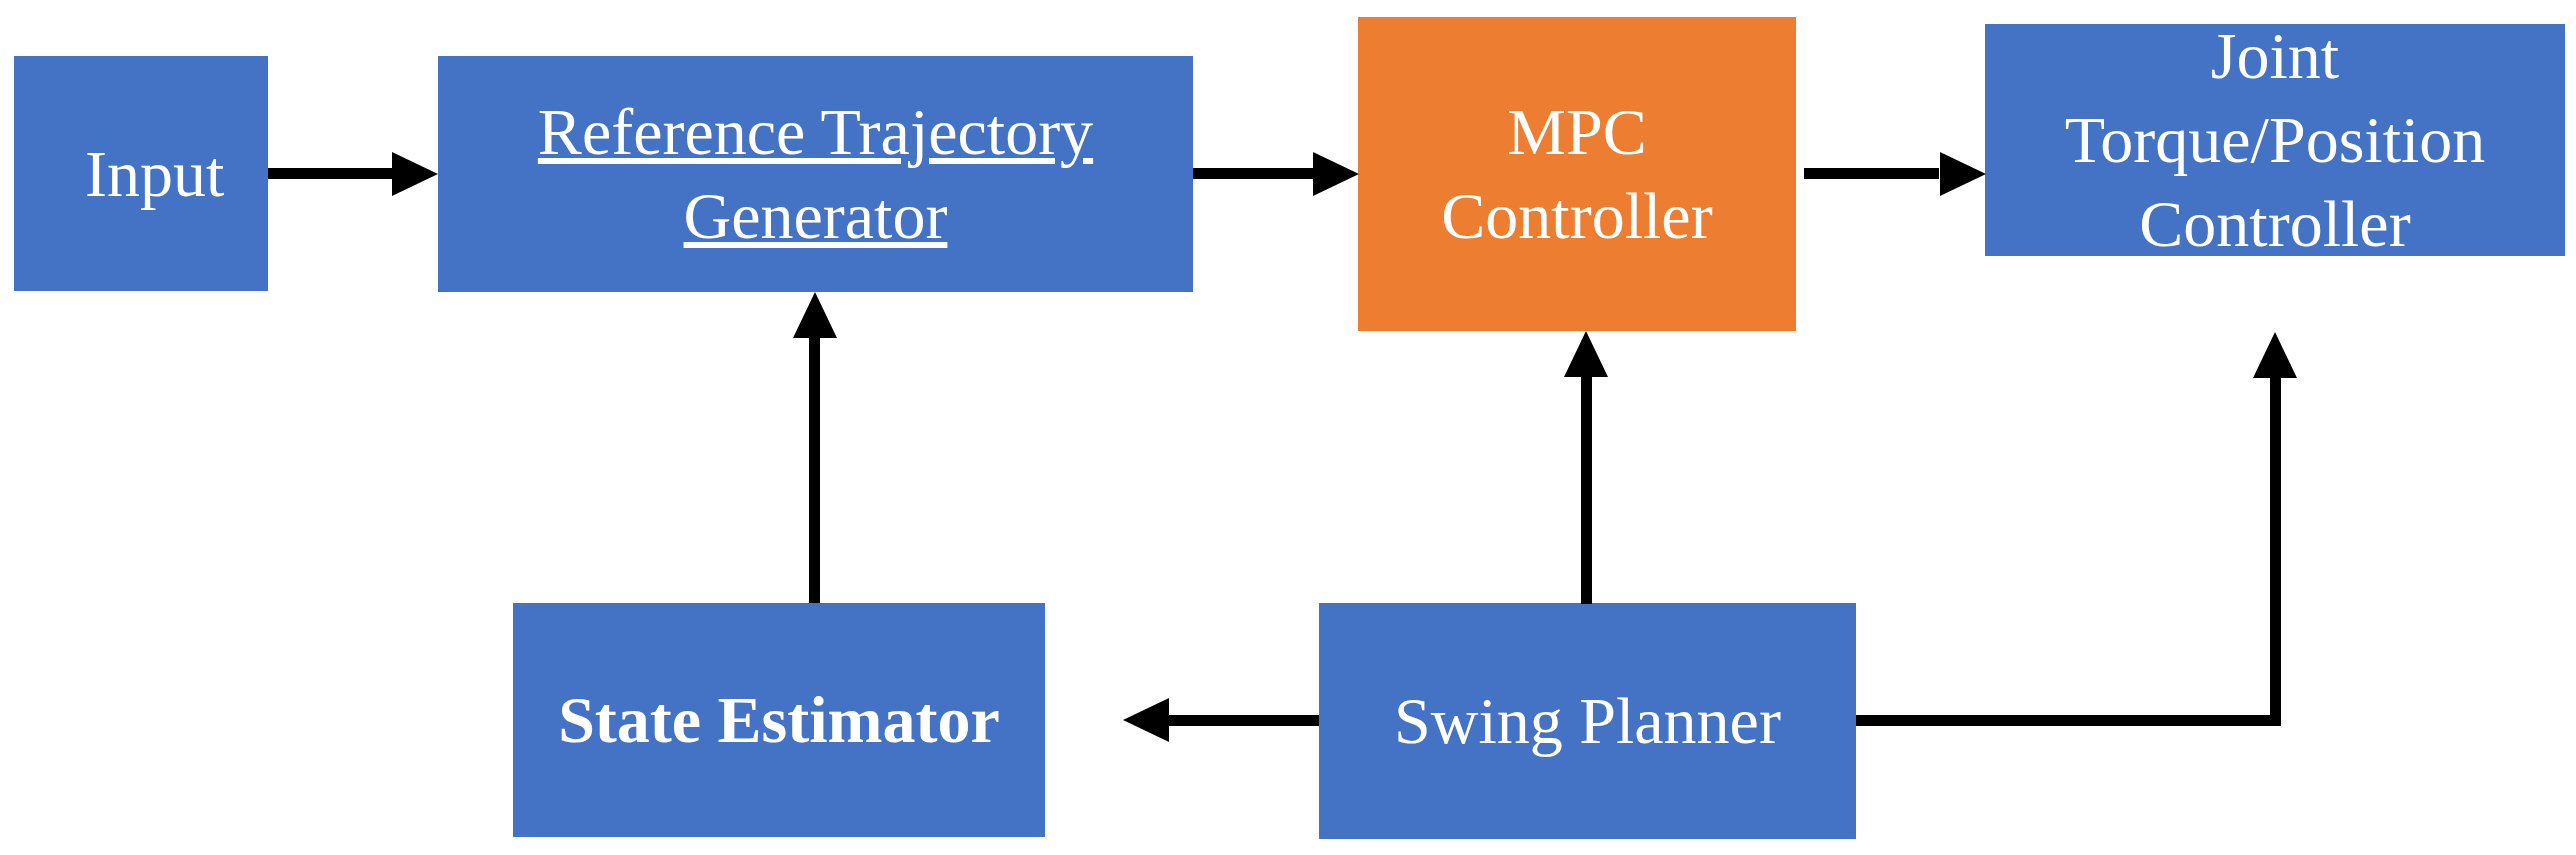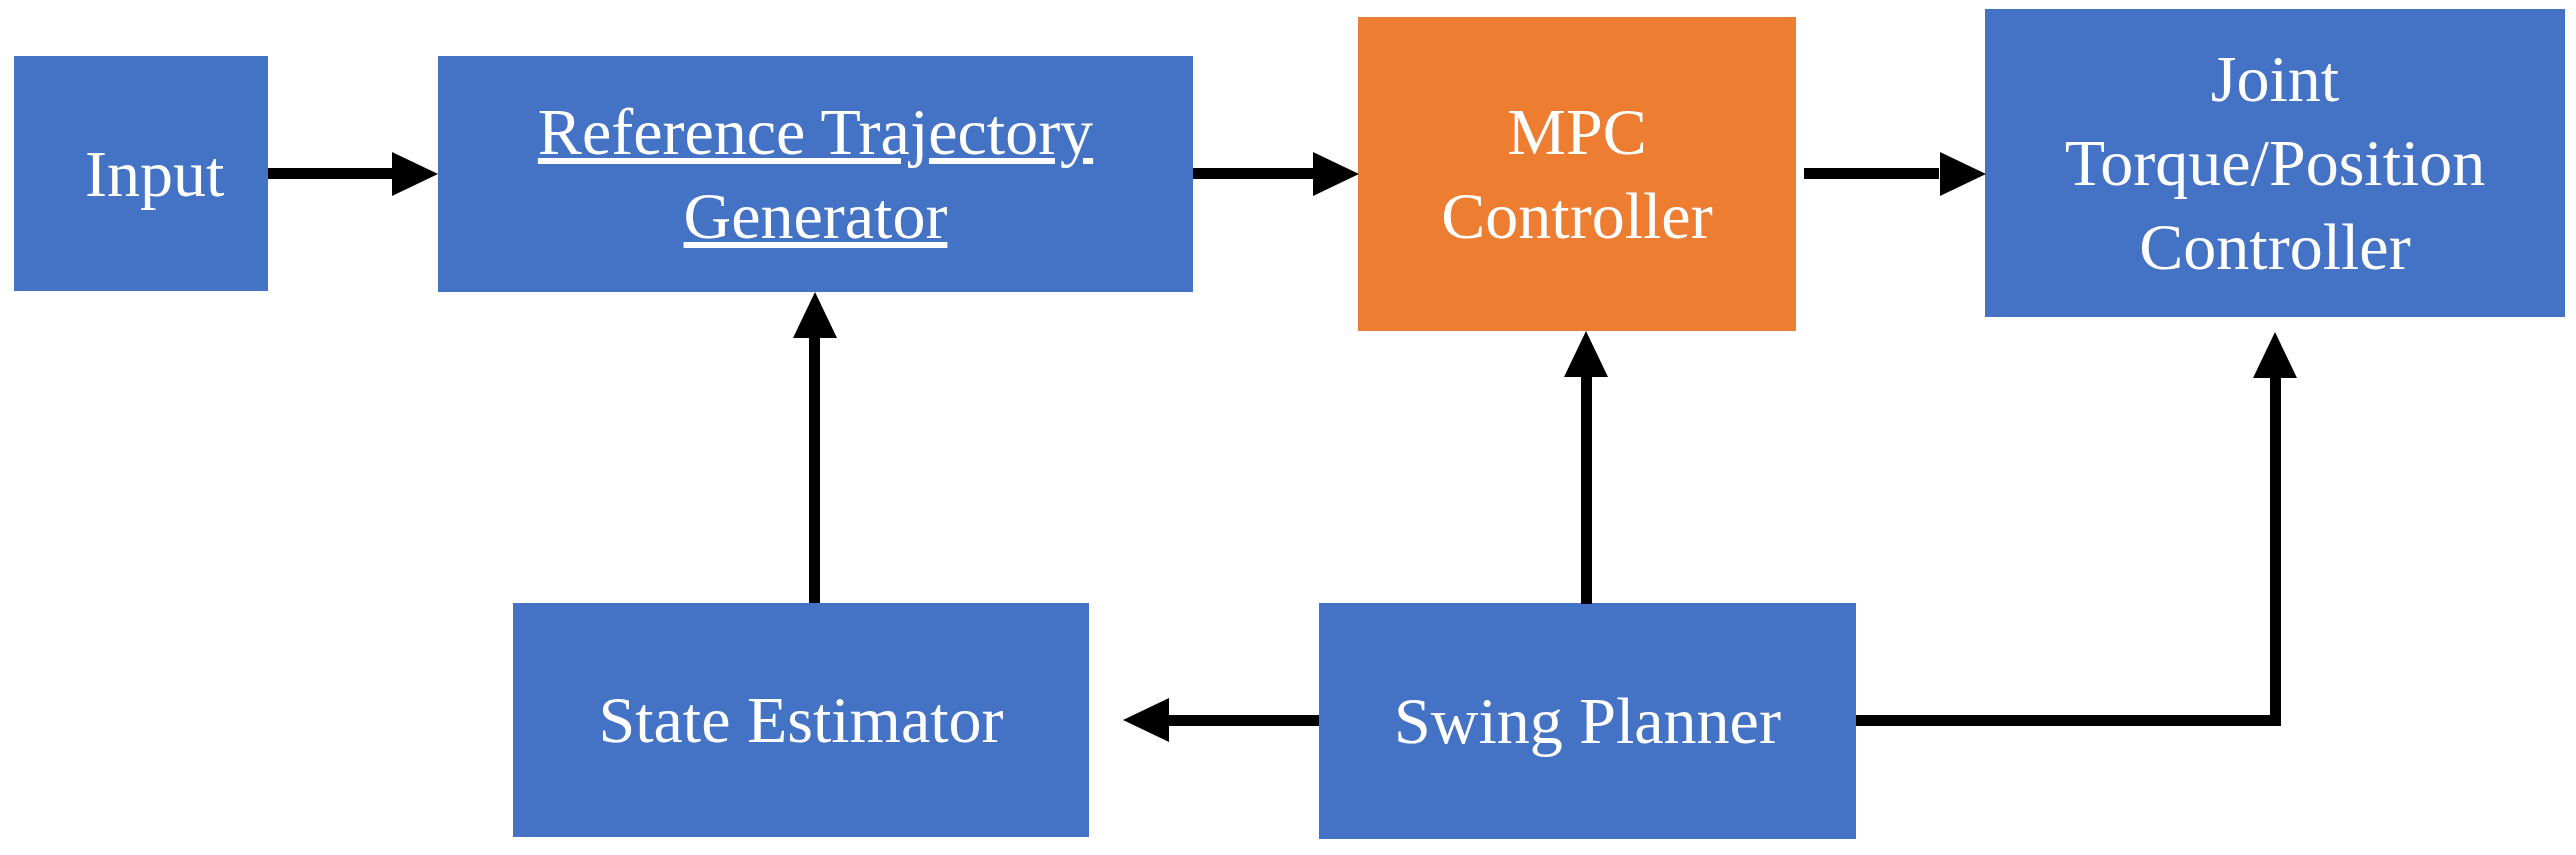--- a/index.html
+++ b/index.html
@@ -61,25 +61,25 @@
 <div class="canvas">
 
   <div class="node blue" style="left:13.7px; top:56px; width:254px; height:235px;padding-left:28px;">Input</div>
 
   <div class="node blue" style="left:438px; top:56px; width:755px; height:236px;text-decoration:underline;">Reference Trajectory
 Generator</div>
 
   <div class="node orange" style="left:1358px; top:16.5px; width:438px; height:314px;">MPC
 Controller</div>
 
-  <div class="node blue" style="left:1985px; top:9px; width:580px; height:308px;">Joint
+  <div class="node blue" style="left:1985px; top:24px; width:580px; height:232px;">Joint
 Torque/Position
 Controller</div>
 
-  <div class="node blue" style="left:513px; top:603px; width:576px; height:234px;">State Estimator</div>
+  <div class="node blue" style="left:513px; top:603px; width:532px; height:234px;font-weight:bold;">State Estimator</div>
 
   <div class="node blue" style="left:1319px; top:603px; width:537px; height:236px;">Swing Planner</div>
 
   <div>
     <div class="seg" style="left:268px; top:168px; width:124px; height:11px;"></div>
     <div class="head right" style="left:392px; top:152px;"></div>
   </div>
 
   <div>
     <div class="seg" style="left:1193px; top:168px; width:120px; height:11px;"></div>

